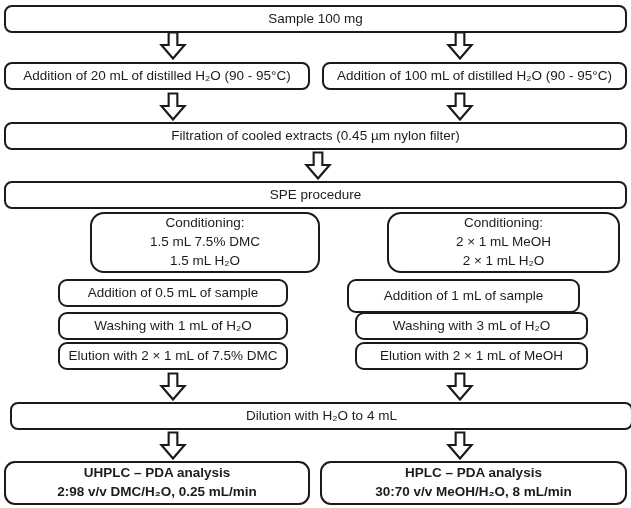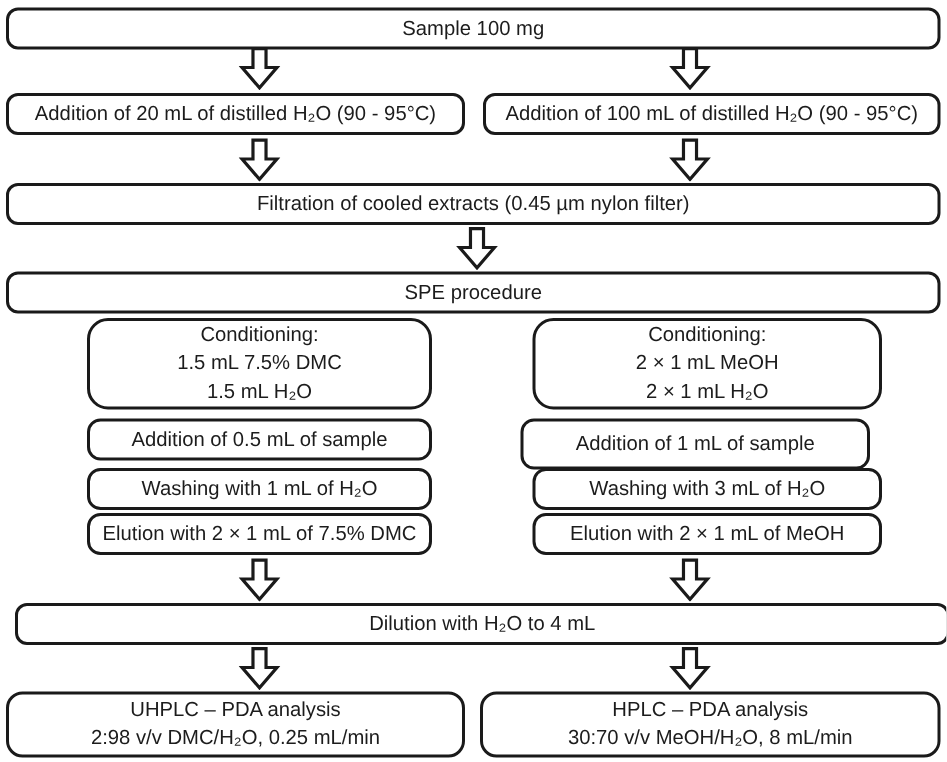--- a/index.html
+++ b/index.html
@@ -23,23 +23,23 @@
     display:flex;
     flex-direction:column;
     align-items:center;
     justify-content:center;
     text-align:center;
     font-size:13.5px;
     line-height:1.4;
     color:#1c1c1c;
     padding:12px 4px;
   }
-  .box.round { border-radius:14px; border-width:2.5px; }
+  .box.round { border-radius:14px; border-width:2.5px;margin-left:32px; }
   .box.cell  { border-width:2.5px; border-radius:9px; }
-  .box.final { border-radius:11px; border-width:2.5px; }
+  .box.final { border-radius:11px; border-width:2.5px;font-weight:bold; }
   .box span { display:block; white-space:nowrap; }
   .arrow {
     position:absolute;
     width:28px;
     height:29px;
     display:block;
   }
 </style>
 </head>
 <body>

